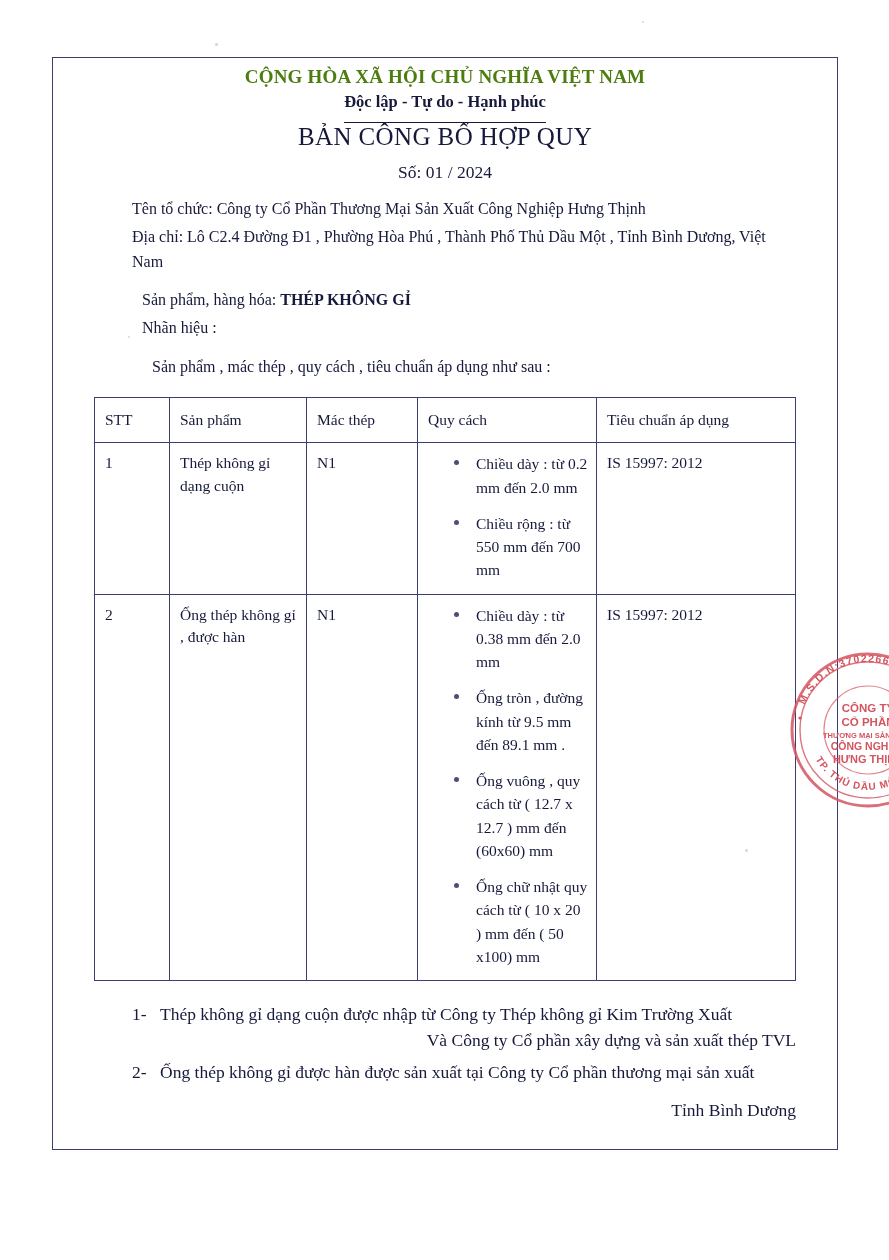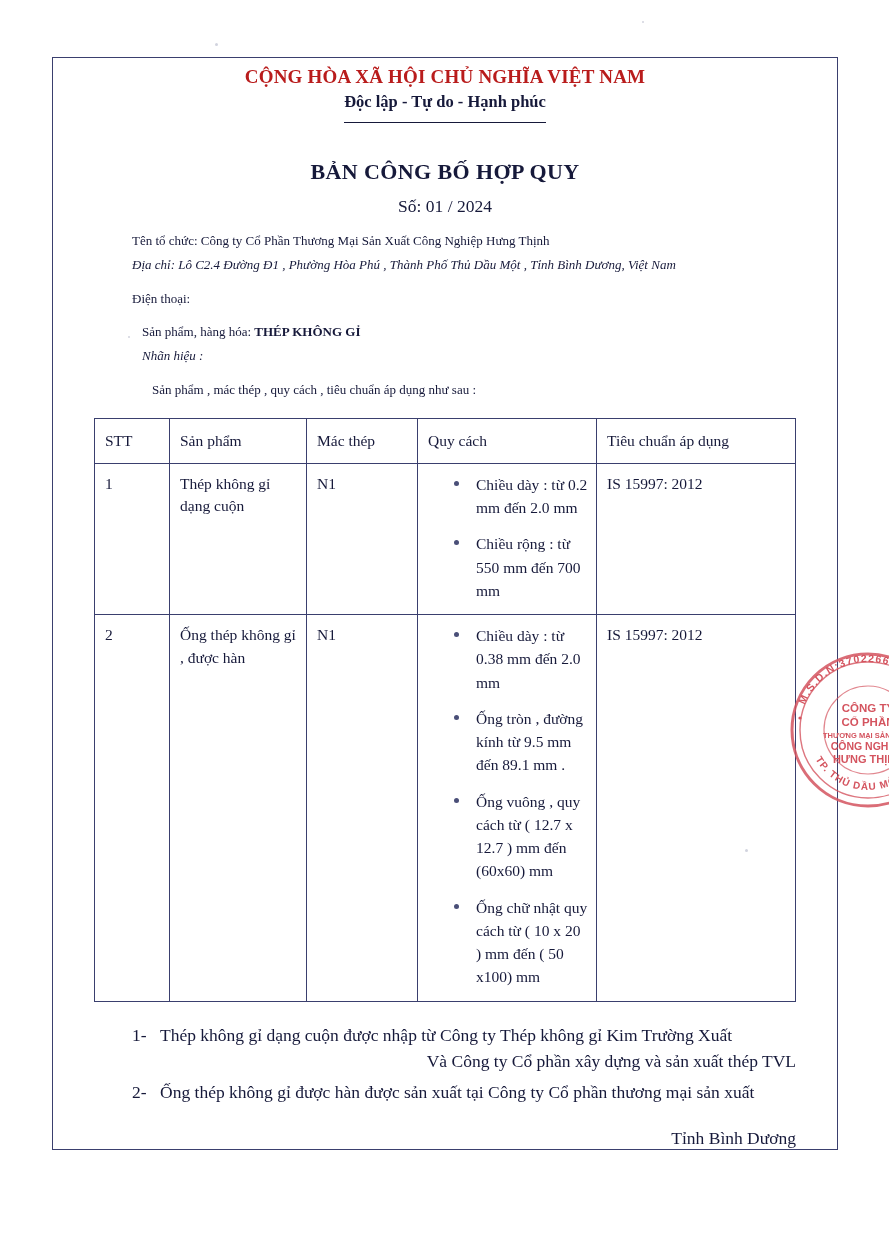--- a/index.html
+++ b/index.html
@@ -34,48 +34,47 @@
     box-sizing: border-box;
     padding: 0 22px;
   }
 
   .center { text-align: center; }
 
   .national-title {
     font-weight: bold;
     font-size: 19px;
     letter-spacing: 0.2px;
-    color: #b91c1c;
+    color: #4d7c0f;
   }
   .national-sub {
     font-weight: bold;
     font-size: 16.5px;
     margin-top: 4px;
     display: inline-block;
     border-bottom: 1.2px solid #16193a;
     padding-bottom: 10px;
   }
 
   .doc-title {
-    font-weight: bold;
-    font-size: 22px;
-    margin-top: 36px;
+    font-weight: normal;
+    font-size: 25px;
     letter-spacing: 0.4px;
   }
   .doc-number {
     font-size: 17.5px;
     margin-top: 11px;
   }
 
   .para {
-    font-size: 13px;
+    font-size: 16px;
     line-height: 1.52;
     margin-top: 14px;
   }
-  .para.tight { margin-top: 4px; font-style: italic; }
+  .para.tight { margin-top: 4px; }
   .indent1 { padding-left: 38px; }
   .indent2 { padding-left: 48px; }
   .indent3 { padding-left: 58px; }
 
   .bold { font-weight: bold; }
 
   table.spec {
     width: 100%;
     border-collapse: collapse;
     margin-top: 18px;
@@ -163,21 +162,20 @@
   <div class="center">
     <div class="national-title">CỘNG HÒA XÃ HỘI CHỦ NGHĨA VIỆT NAM</div>
     <div><span class="national-sub">Độc lập - Tự do - Hạnh phúc</span></div>
   </div>
 
   <div class="center doc-title">BẢN CÔNG BỐ HỢP QUY</div>
   <div class="center doc-number">Số: 01 / 2024</div>
 
   <div class="para indent1">Tên tổ chức: Công ty Cổ Phần Thương Mại Sản Xuất Công Nghiệp Hưng Thịnh</div>
   <div class="para tight indent1">Địa chỉ: Lô C2.4 Đường Đ1 , Phường Hòa Phú , Thành Phố Thủ Dầu Một , Tỉnh Bình Dương, Việt Nam</div>
-  <div class="para indent1">Điện thoại:</div>
 
   <div class="para indent2">
     <span>Sản phẩm, hàng hóa:</span>
     <span class="bold">THÉP KHÔNG GỈ</span>
   </div>
   <div class="para tight indent2">Nhãn hiệu :</div>
   <div class="para indent3">Sản phẩm , mác thép , quy cách , tiêu chuẩn áp dụng như sau :</div>
 
   <table class="spec">
     <thead>
@@ -226,21 +224,21 @@
     </div>
     <div class="tail-line">Và Công ty Cổ phần xây dựng và sản xuất thép TVL</div>
 
     <div class="note-row">
       <div class="note-num">2-</div>
       <div class="note-body">Ống thép không gỉ được hàn được sản xuất tại Công ty Cổ phần thương mại sản xuất</div>
     </div>
   </div>
 
   <div class="tail indent1">
-    <div class="tail-line" style="margin-top:20px">Tỉnh Bình Dương</div>
+    <div class="tail-line" style="margin-top:12px">Tỉnh Bình Dương</div>
 
   </div>
 
 </div>
 
 <div class="stamp">
   <svg width="180" height="180" viewBox="0 0 180 180">
     <defs>
       <path id="arcTop" d="M 22,90 A 68,68 0 0 1 158,90" fill="none"></path>
       <path id="arcBot" d="M 30,90 A 60,60 0 0 0 150,90" fill="none"></path>

